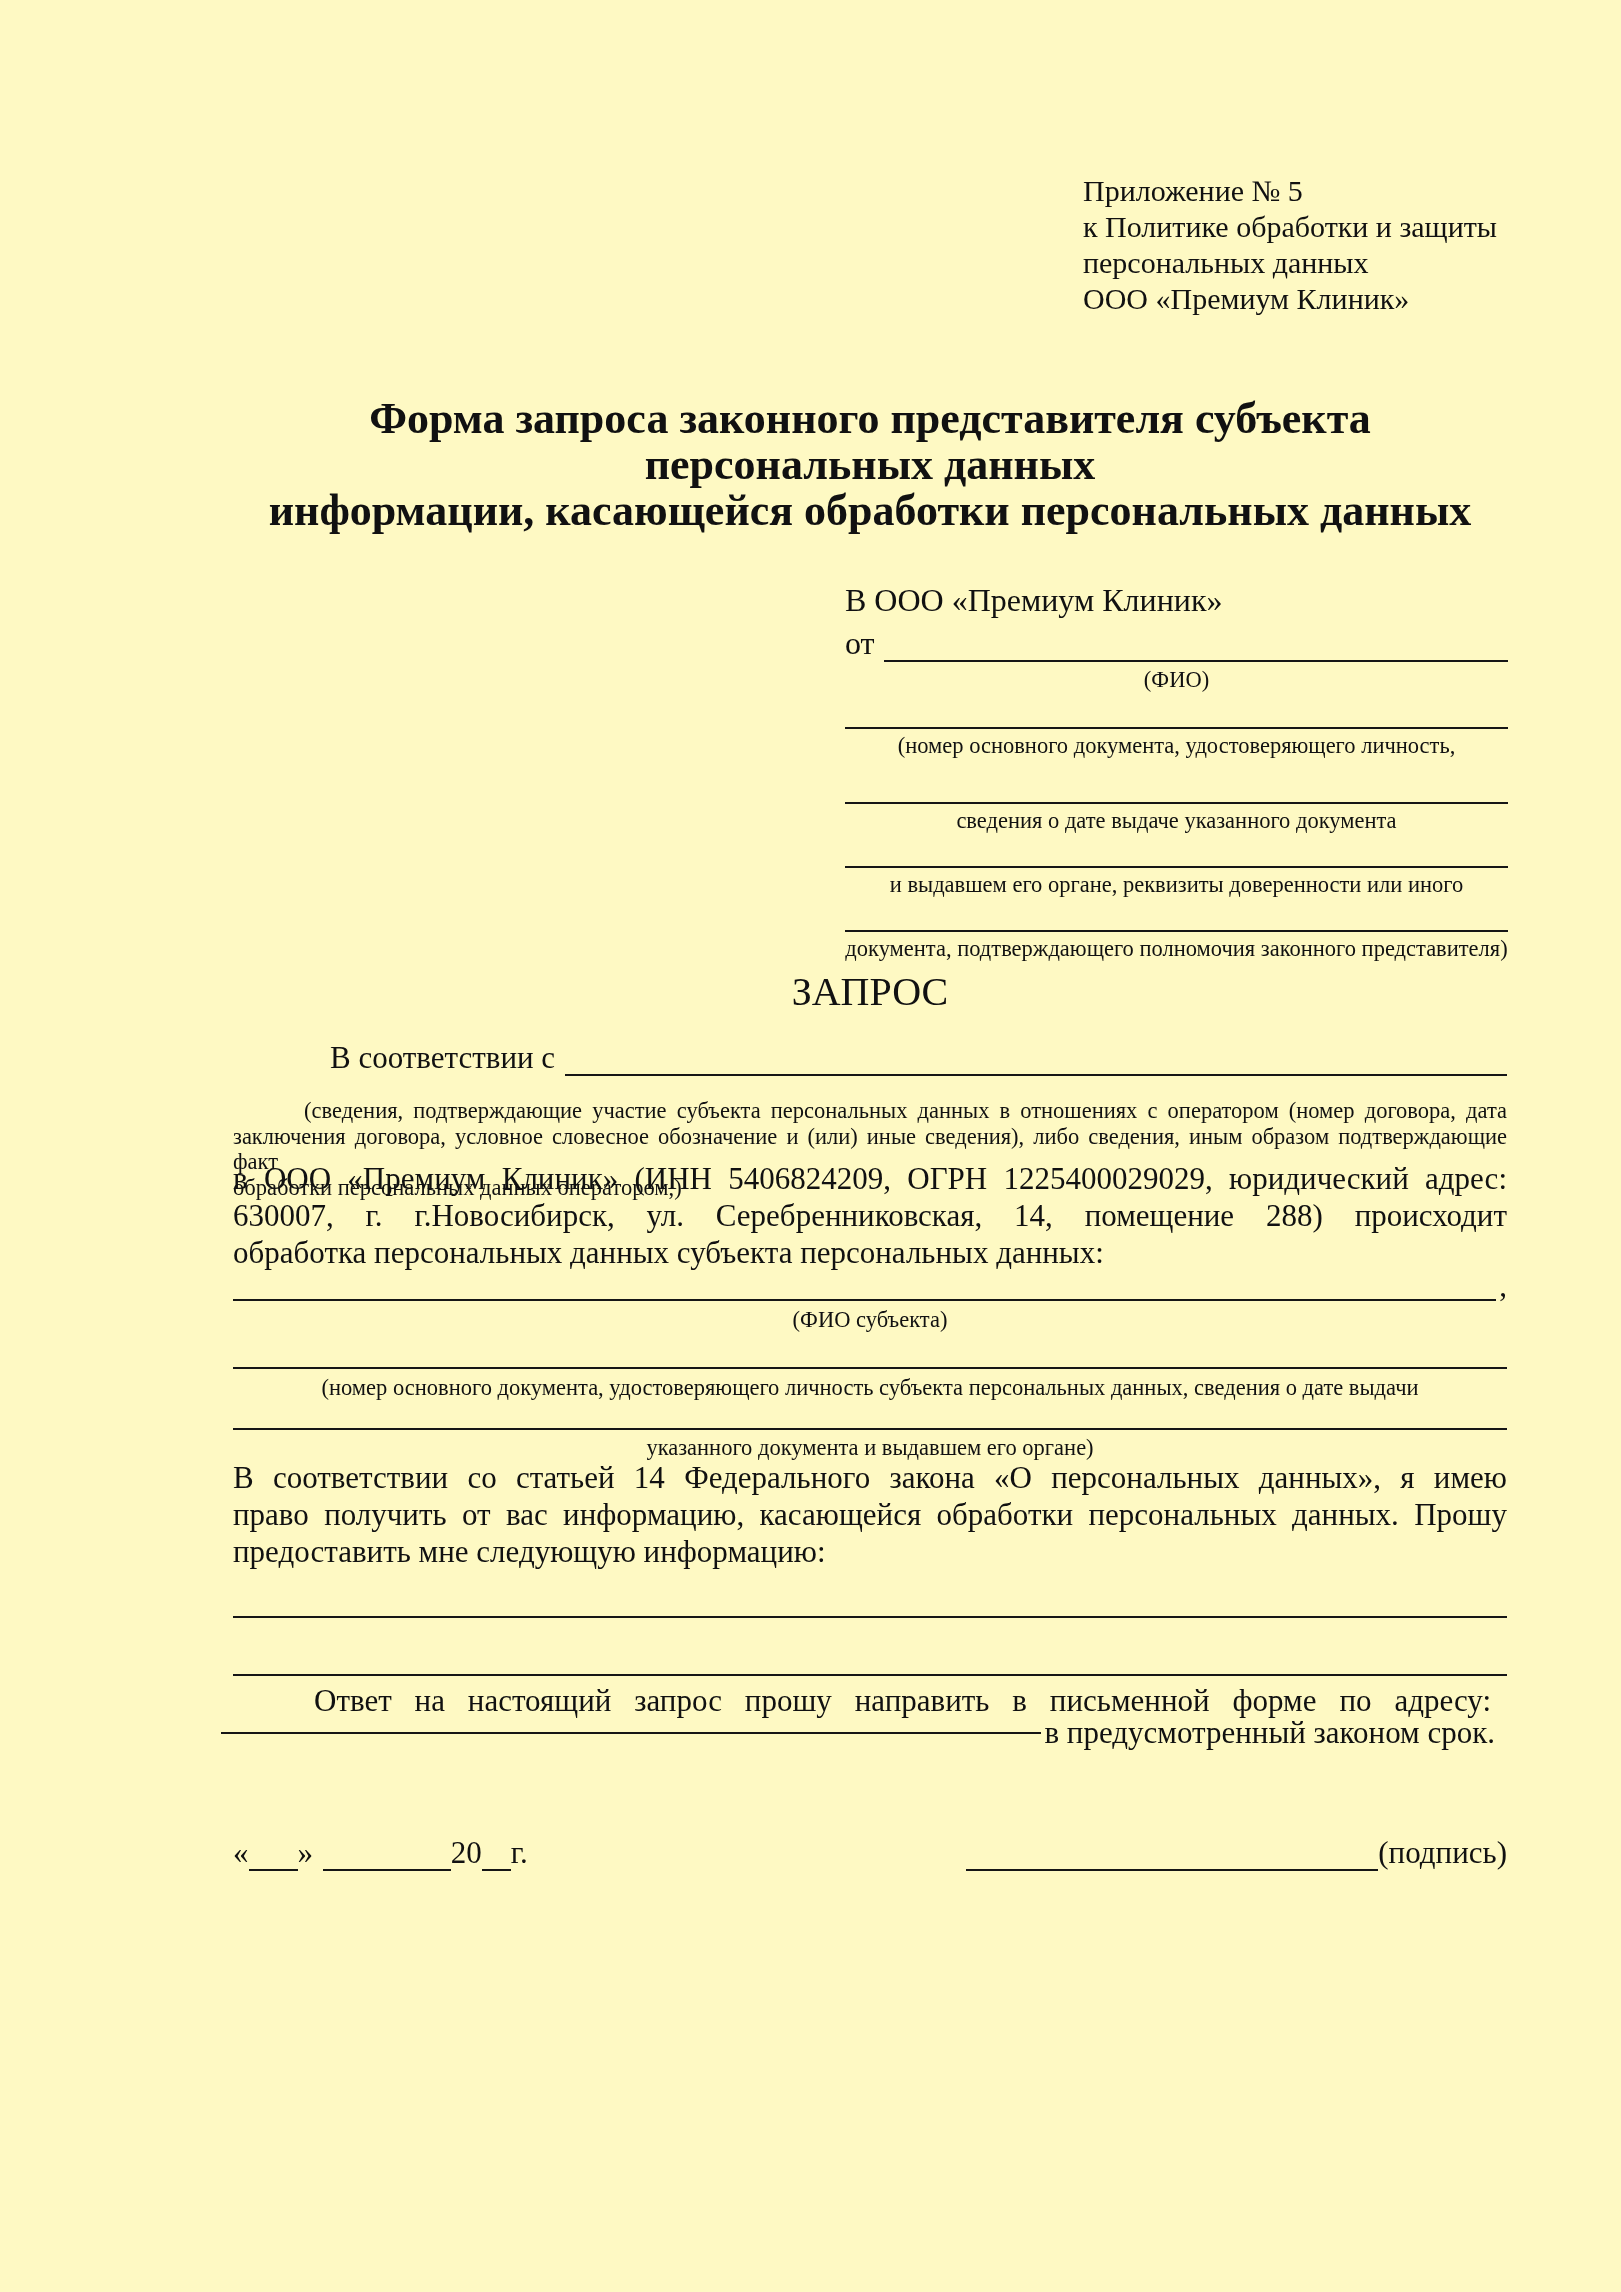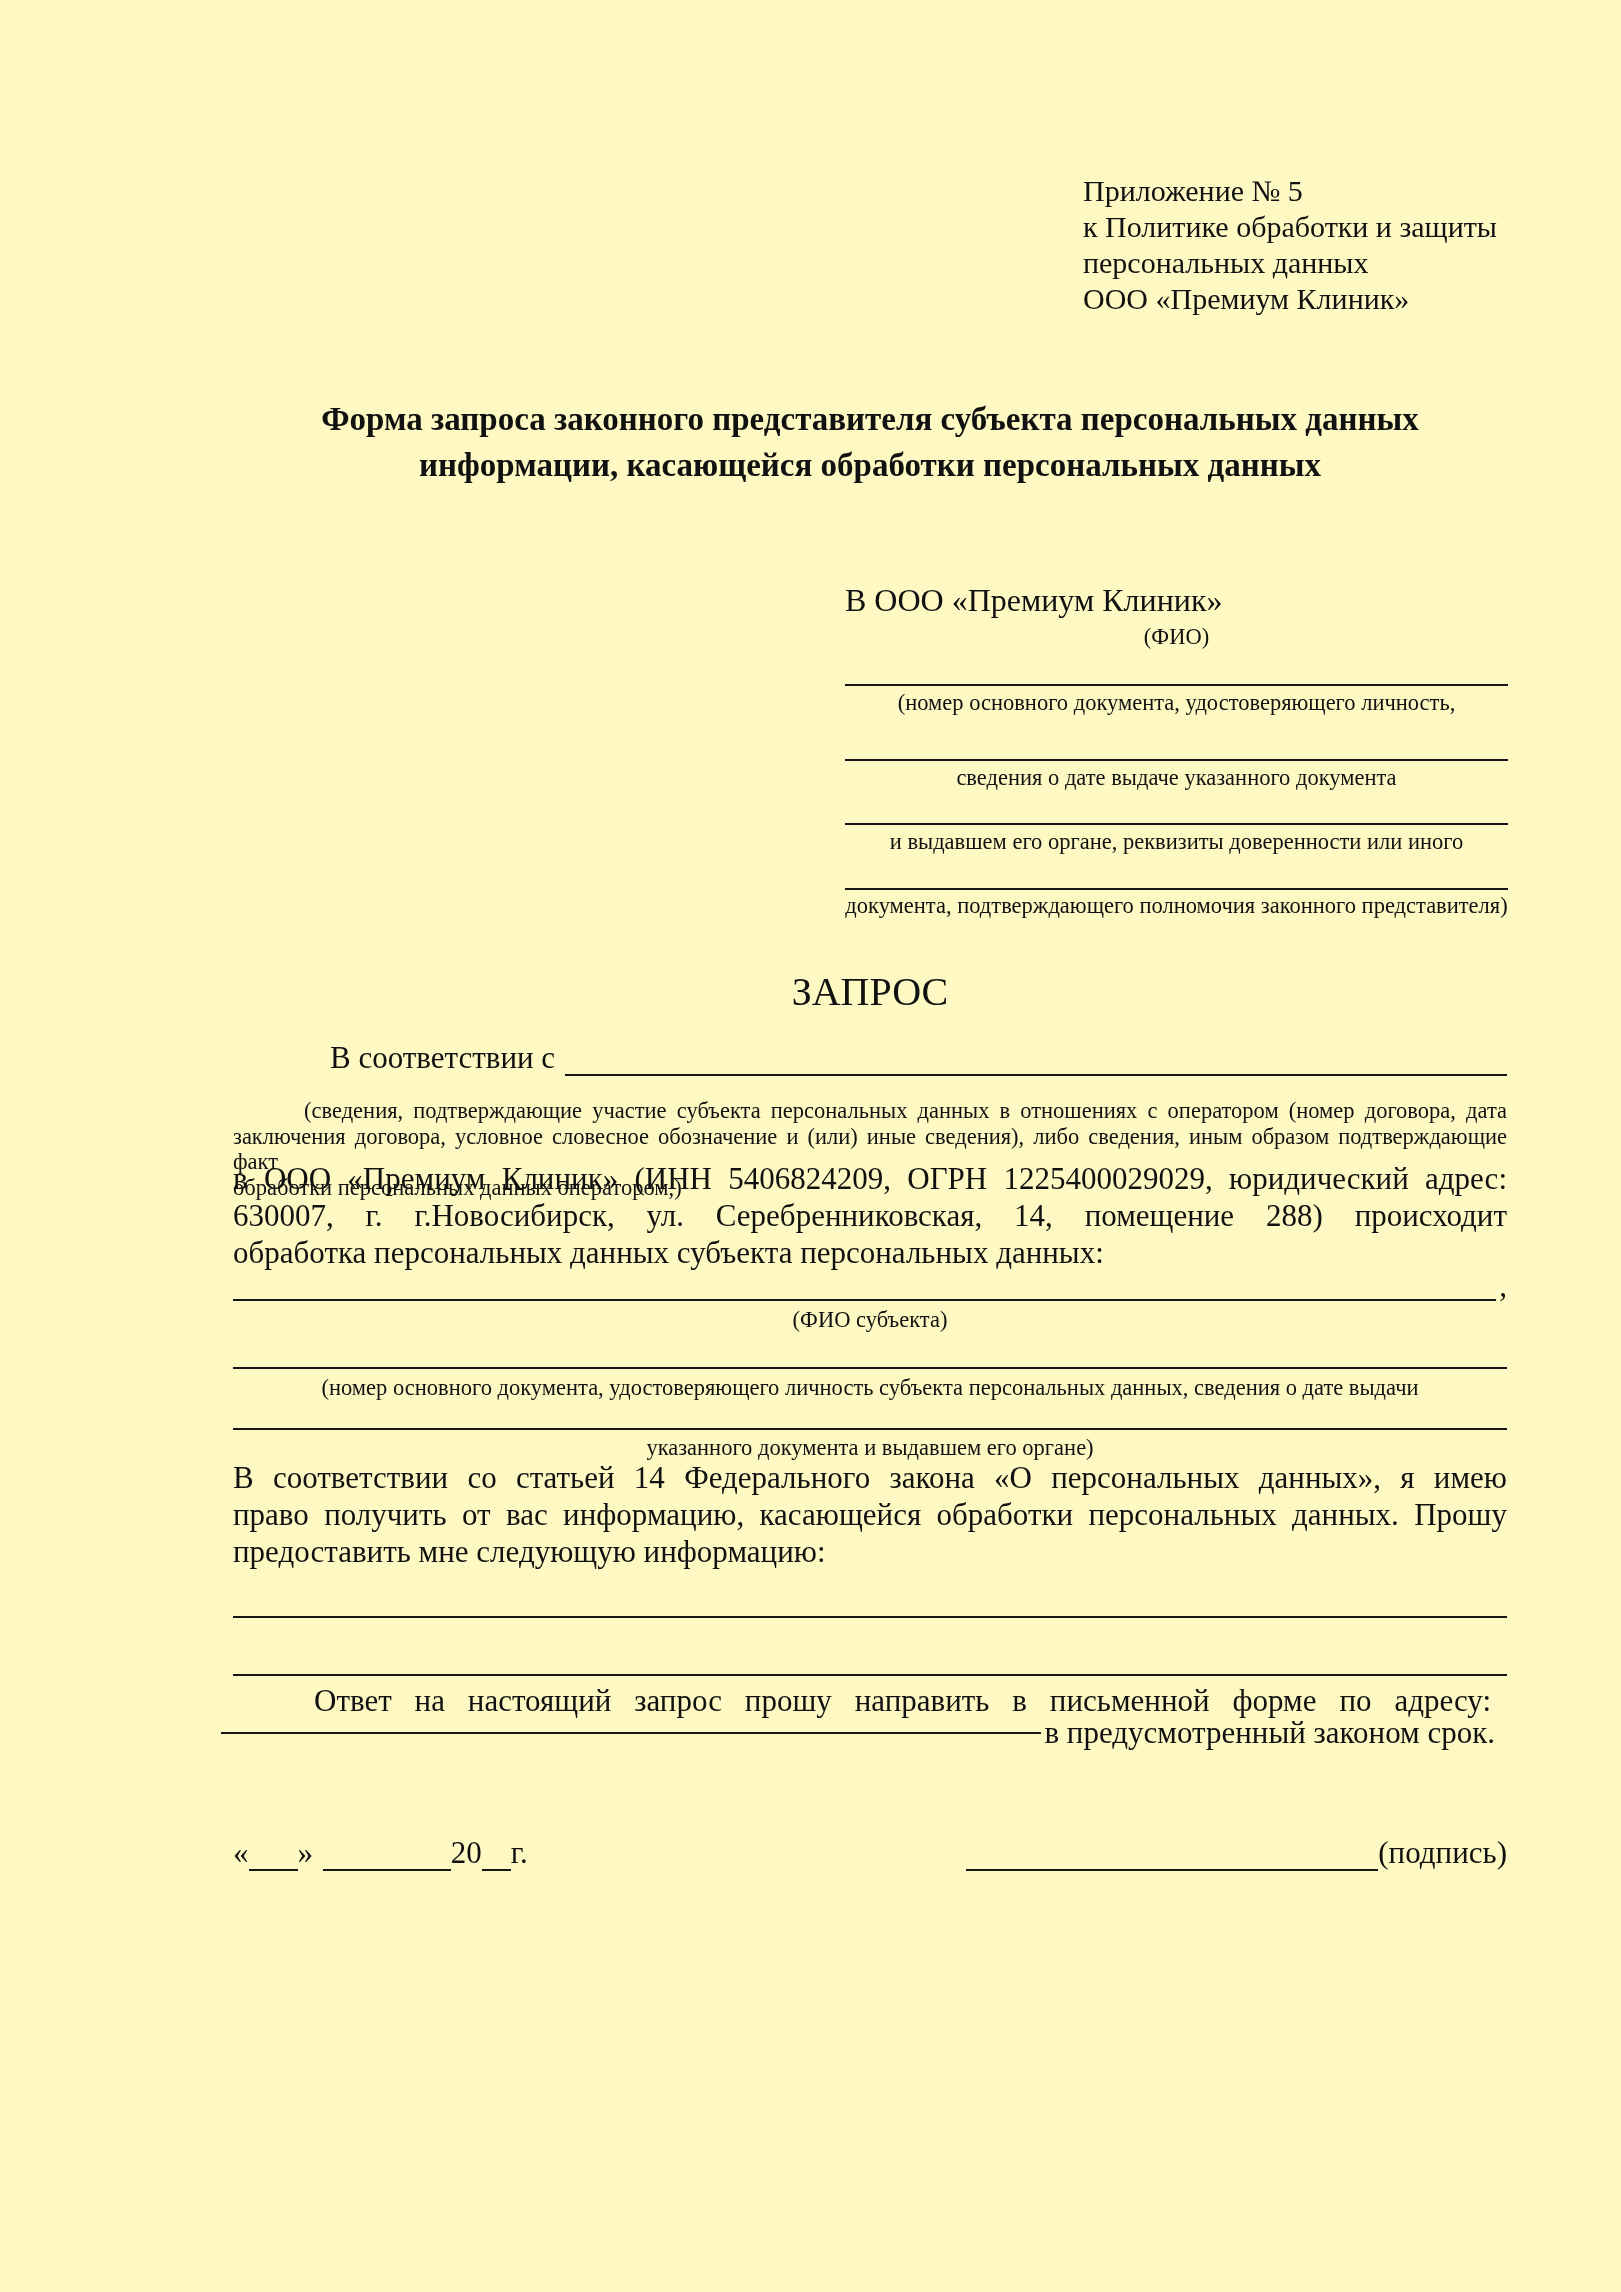--- a/index.html
+++ b/index.html
@@ -8,21 +8,21 @@
     width:1621px;height:2293px;
     background:#fef9c3;
     font-family:"Liberation Serif","DejaVu Serif",serif;
     color:#111;
     overflow:hidden;
   }
   .abs{position:absolute;}
   
   .appendix{left:1083px;top:173px;font-size:30px;line-height:36px;white-space:nowrap;}
   
-  .title{left:233px;top:396px;width:1274px;text-align:center;font-weight:bold;font-size:33px;line-height:46px;}
+  .title{left:233px;top:396px;width:1274px;text-align:center;font-weight:bold;font-size:44px;line-height:46px;}
   
   .addressee{left:845px;top:582px;width:663px;font-size:32px;}
   .fill-row{display:flex;align-items:flex-end;}
   .fill-row .lbl{white-space:nowrap;padding-right:9.8px;}
   .uline{flex:1;border-bottom:2.9px solid #161616;}
   .from-row{height:37px;margin-top:5.9px;}
   .smcap{font-size:22.5px;line-height:25.5px;}
   .cap-c{text-align:center;}
   .blank{border-bottom:2.9px solid #161616;}
   .bl-36{height:35px;} .bl-44{height:43px;} .bl-34{height:33px;}
@@ -67,20 +67,24 @@
     <div>ООО «Премиум Клиник»</div>
   </div>
 
   <div class="abs title">
     <div>Форма запроса законного представителя субъекта персональных данных</div>
     <div>информации, касающейся обработки персональных данных</div>
   </div>
 
   <div class="abs addressee">
     <div>В ООО «Премиум Клиник»</div>
+    <div class="fill-row from-row">
+      <span class="lbl">от</span>
+      <span class="uline"></span>
+    </div>
     <div class="smcap cap-c fio-cap">(ФИО)</div>
 
     <div class="unit">
       <div class="blank bl-36"></div>
       <div class="smcap cap-c">(номер основного документа, удостоверяющего личность,</div>
     </div>
     <div class="unit">
       <div class="blank bl-44"></div>
       <div class="smcap cap-c">сведения о дате выдаче указанного документа</div>
     </div>

